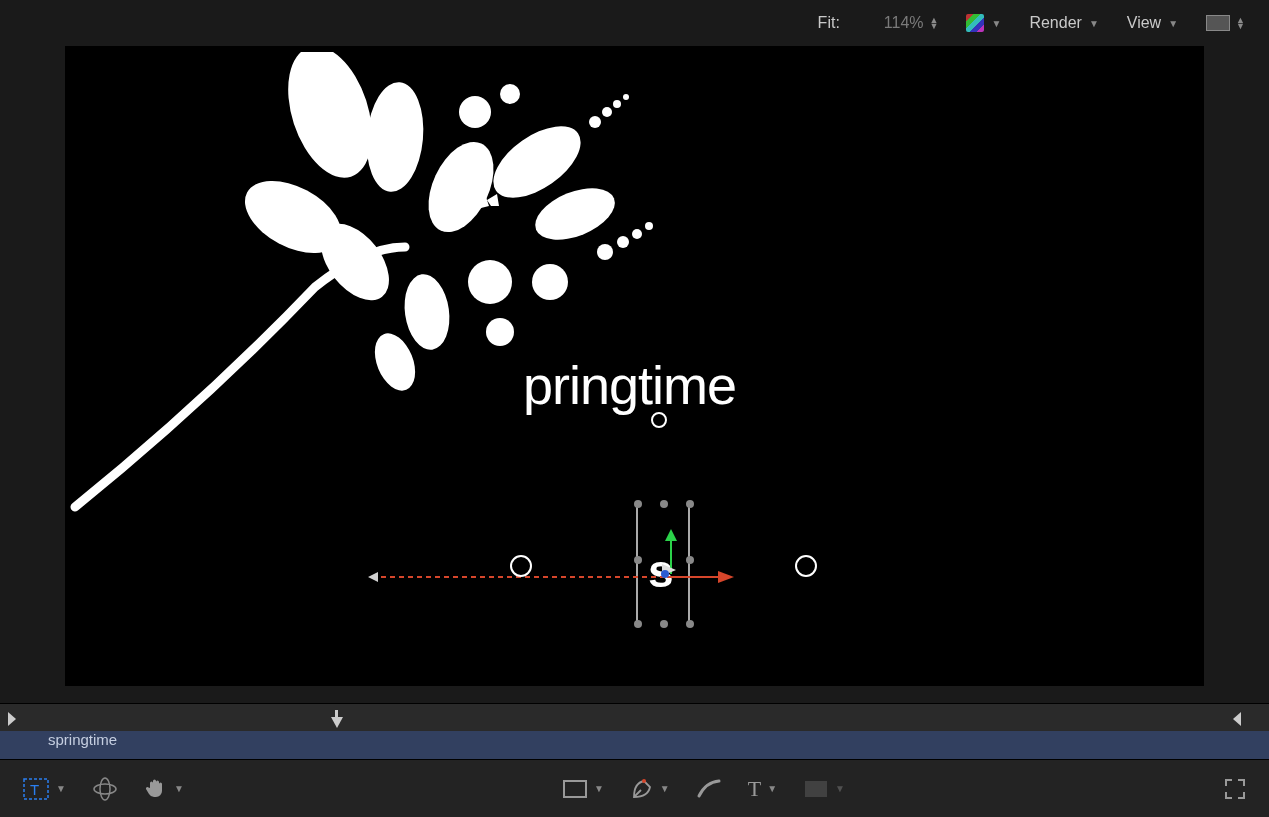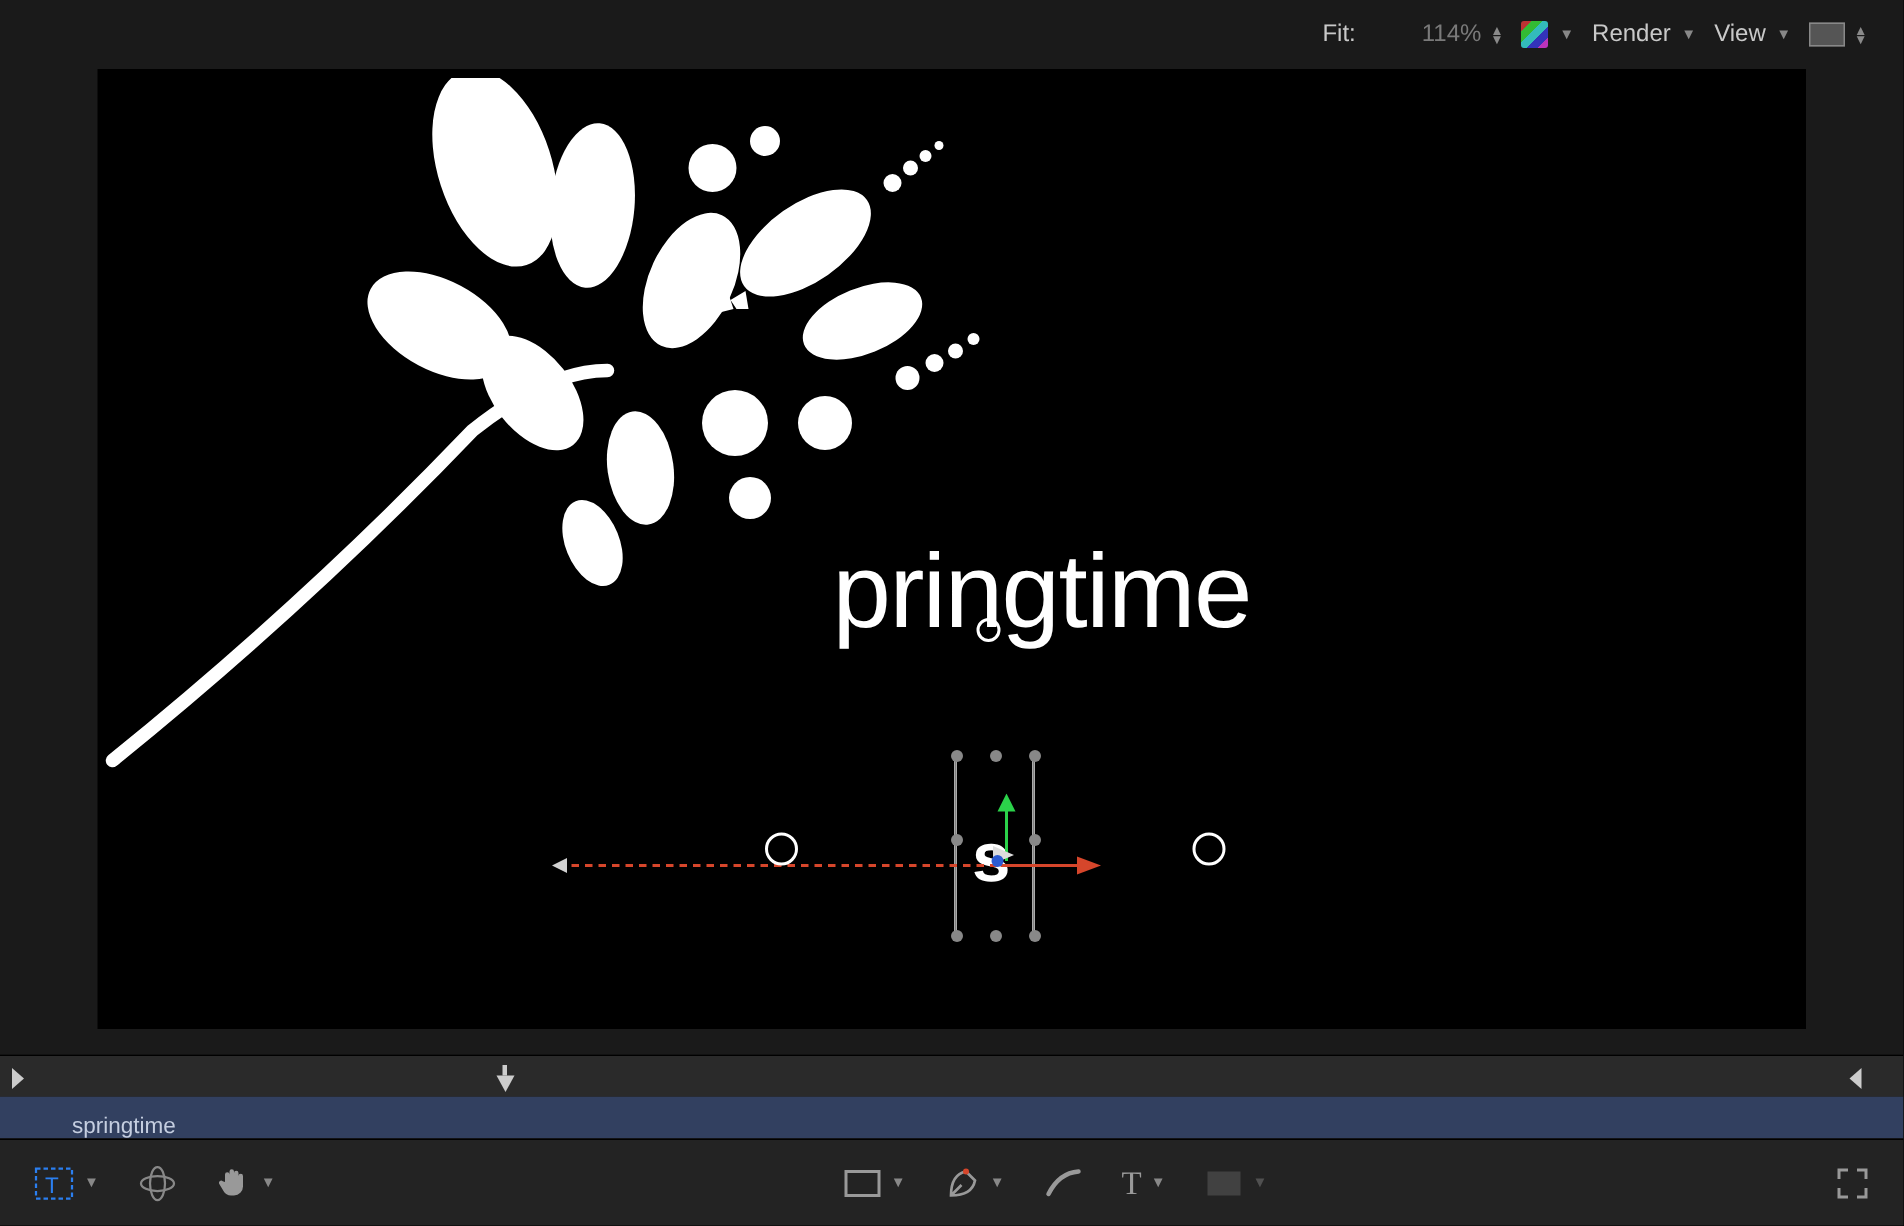--- a/index.html
+++ b/index.html
@@ -9,21 +9,21 @@
   background: #1a1a1a;
   font-family: -apple-system, "Helvetica Neue", Arial, sans-serif;
   overflow: hidden;
   color: #b0b0b0;
 }
 .top-toolbar {
   height: 46px;
   display: flex;
   justify-content: flex-end;
   align-items: center;
-  gap: 12px;
+  gap: 28px;
   padding-right: 24px;
   font-size: 16px;
   color: #c9c9c9;
 }
 .top-toolbar .item { display: flex; align-items: center; gap: 4px; cursor: pointer; }
 .top-toolbar .dim { color: #7a7a7a; margin-left: 40px; }
 .chevrons { display:inline-flex; flex-direction:column; line-height:6px; font-size:9px; color:#8a8a8a; margin-left:2px;}
 .color-swatch {
   width: 18px; height: 18px; border-radius: 2px;
   background: linear-gradient(135deg,#b33 0%,#b33 20%,#3b3 20%,#3b3 40%,#3bb 40%,#3bb 60%,#33b 60%,#33b 80%,#b3b 80%,#b3b 100%);
@@ -39,22 +39,22 @@
   justify-content:center;
 }
 .canvas {
   width: 1139px;
   height: 640px;
   background: #000;
   position: relative;
   overflow:hidden;
 }
 .canvas-text-main {
-  position:absolute; left:490px; top:308px;
-  color:#fff; font-size:70px; letter-spacing:-1px; font-weight:400;
+  position:absolute; left:458px; top:308px;
+  color:#fff; font-size:54px; letter-spacing:-1px; font-weight:400;
 }
 .glyph-box {
   position:absolute; left:565px; top:448px; width:70px; height:140px;
 }
 .glyph-box .s-char {
   color:#fff; font-size:46px; position:absolute; left:18px; top:50px; font-weight:600;
 }
 .bb { border-left:1px solid #aaa; border-right:1px solid #aaa; position:absolute; top:8px; height:124px; }
 .ghandle {
   width:8px; height:8px; background:#888; border-radius:50%; position:absolute;
@@ -68,21 +68,21 @@
   height: 28px;
   background: #2a2a2a;
   position: relative;
   border-top:1px solid #000;
   display:flex; align-items:center;
 }
 .mini-marker { position:absolute; top:6px; }
 .clip-bar {
   height: 28px;
   background: #324060;
-  display:flex; align-items:flex-end;
+  display:flex; align-items:flex-start;
   padding-left:48px;
   font-size:15px;
   color:#c5cee0;
 }
 .bottom-toolbar {
   height: 58px;
   display:flex;
   align-items:center;
   padding: 0 22px;
   background:#232323;

